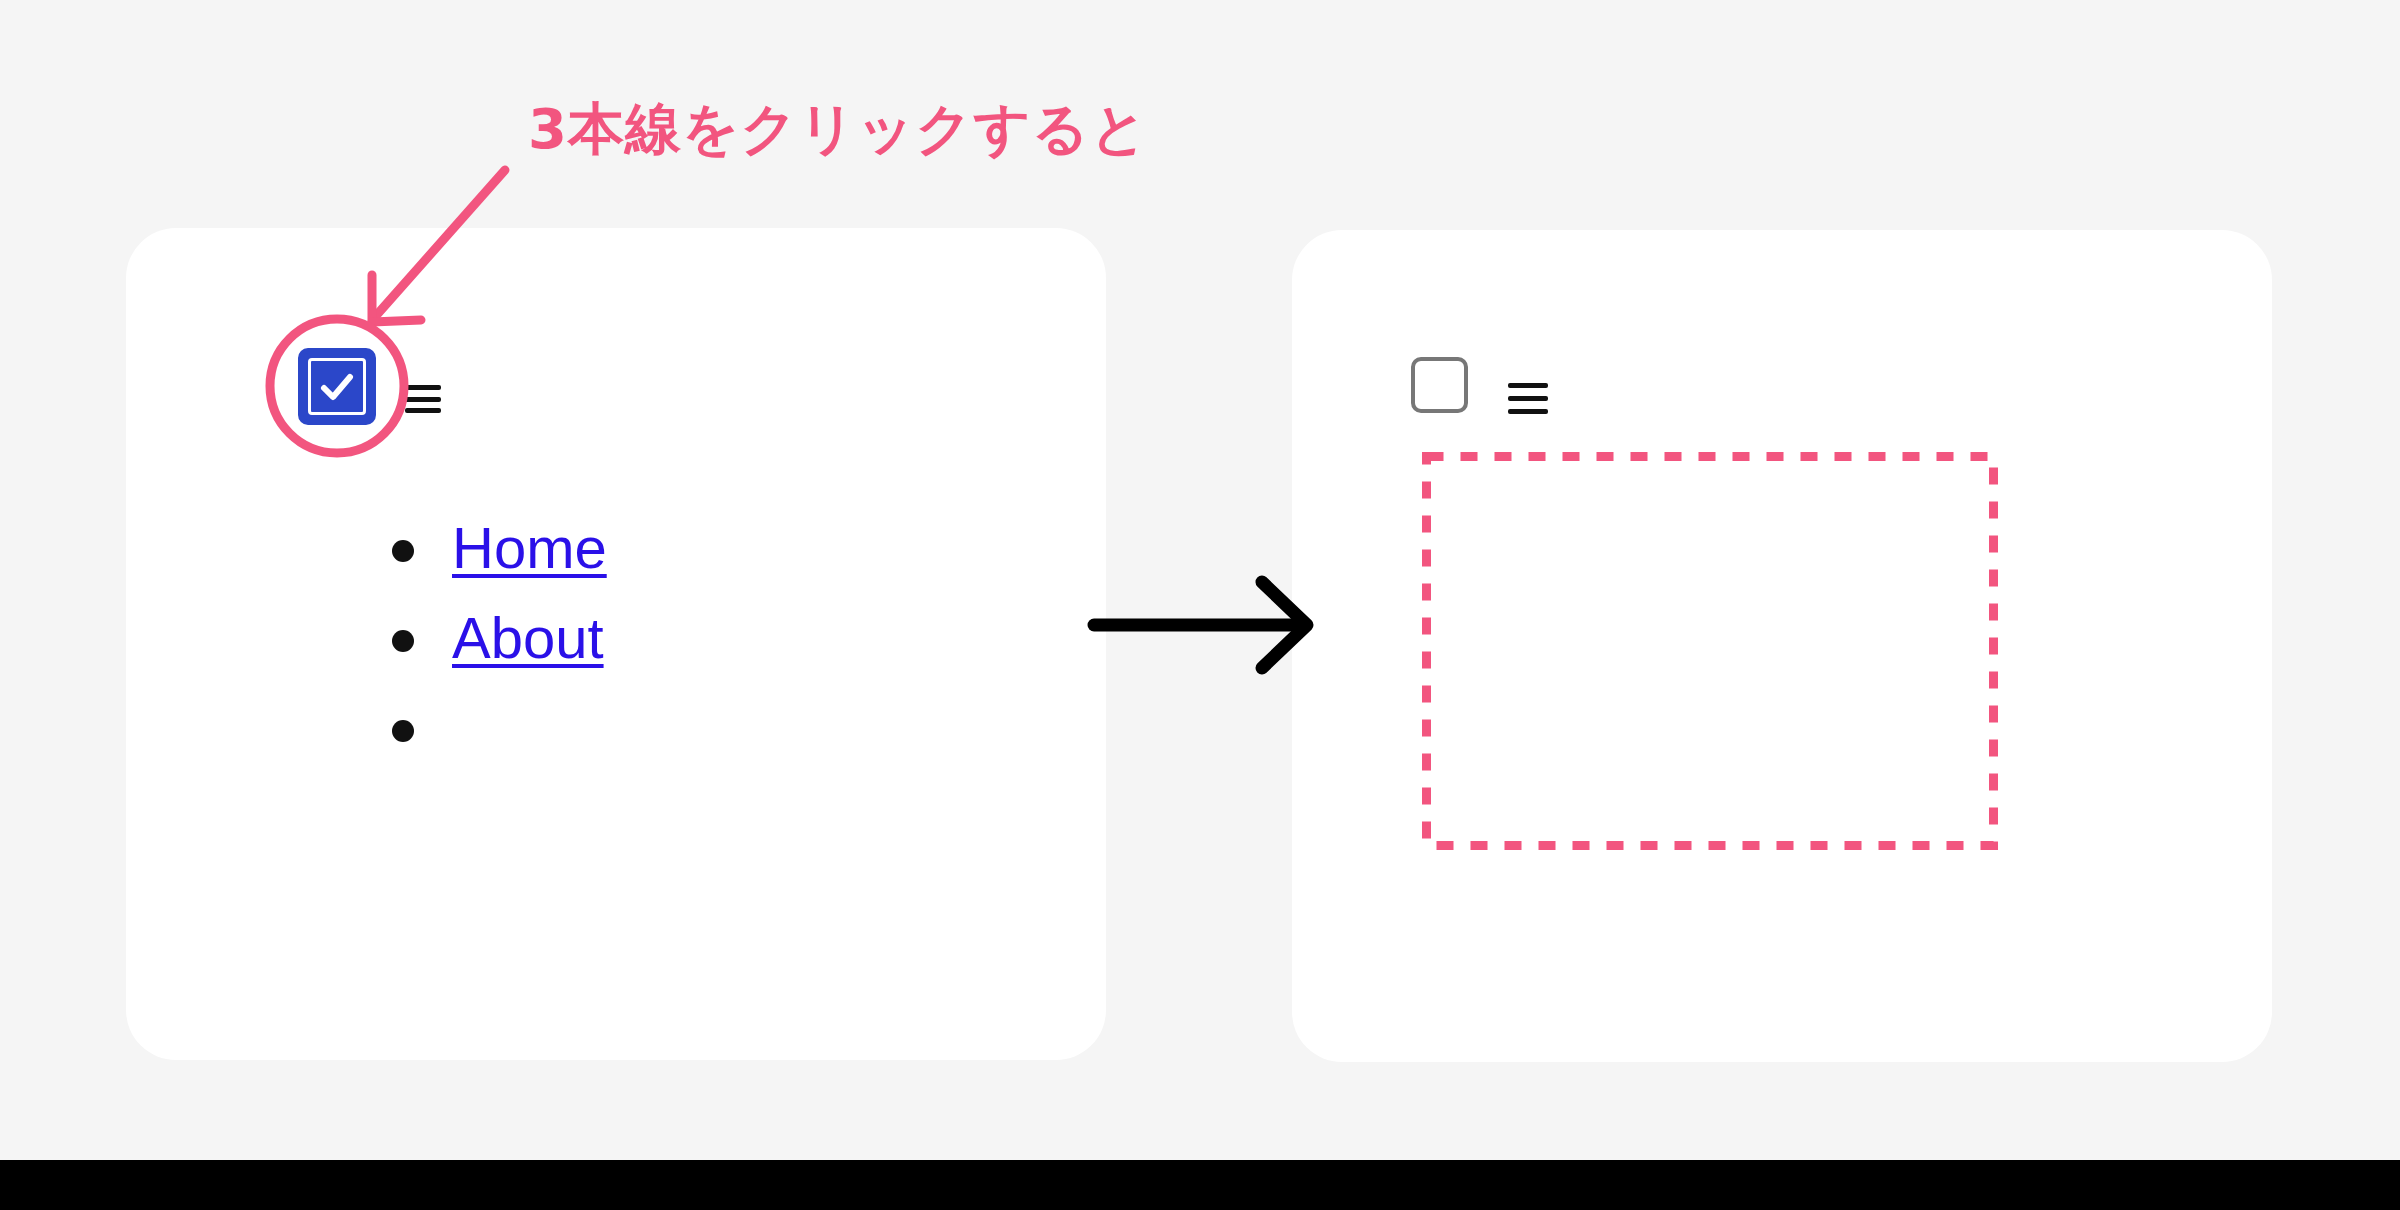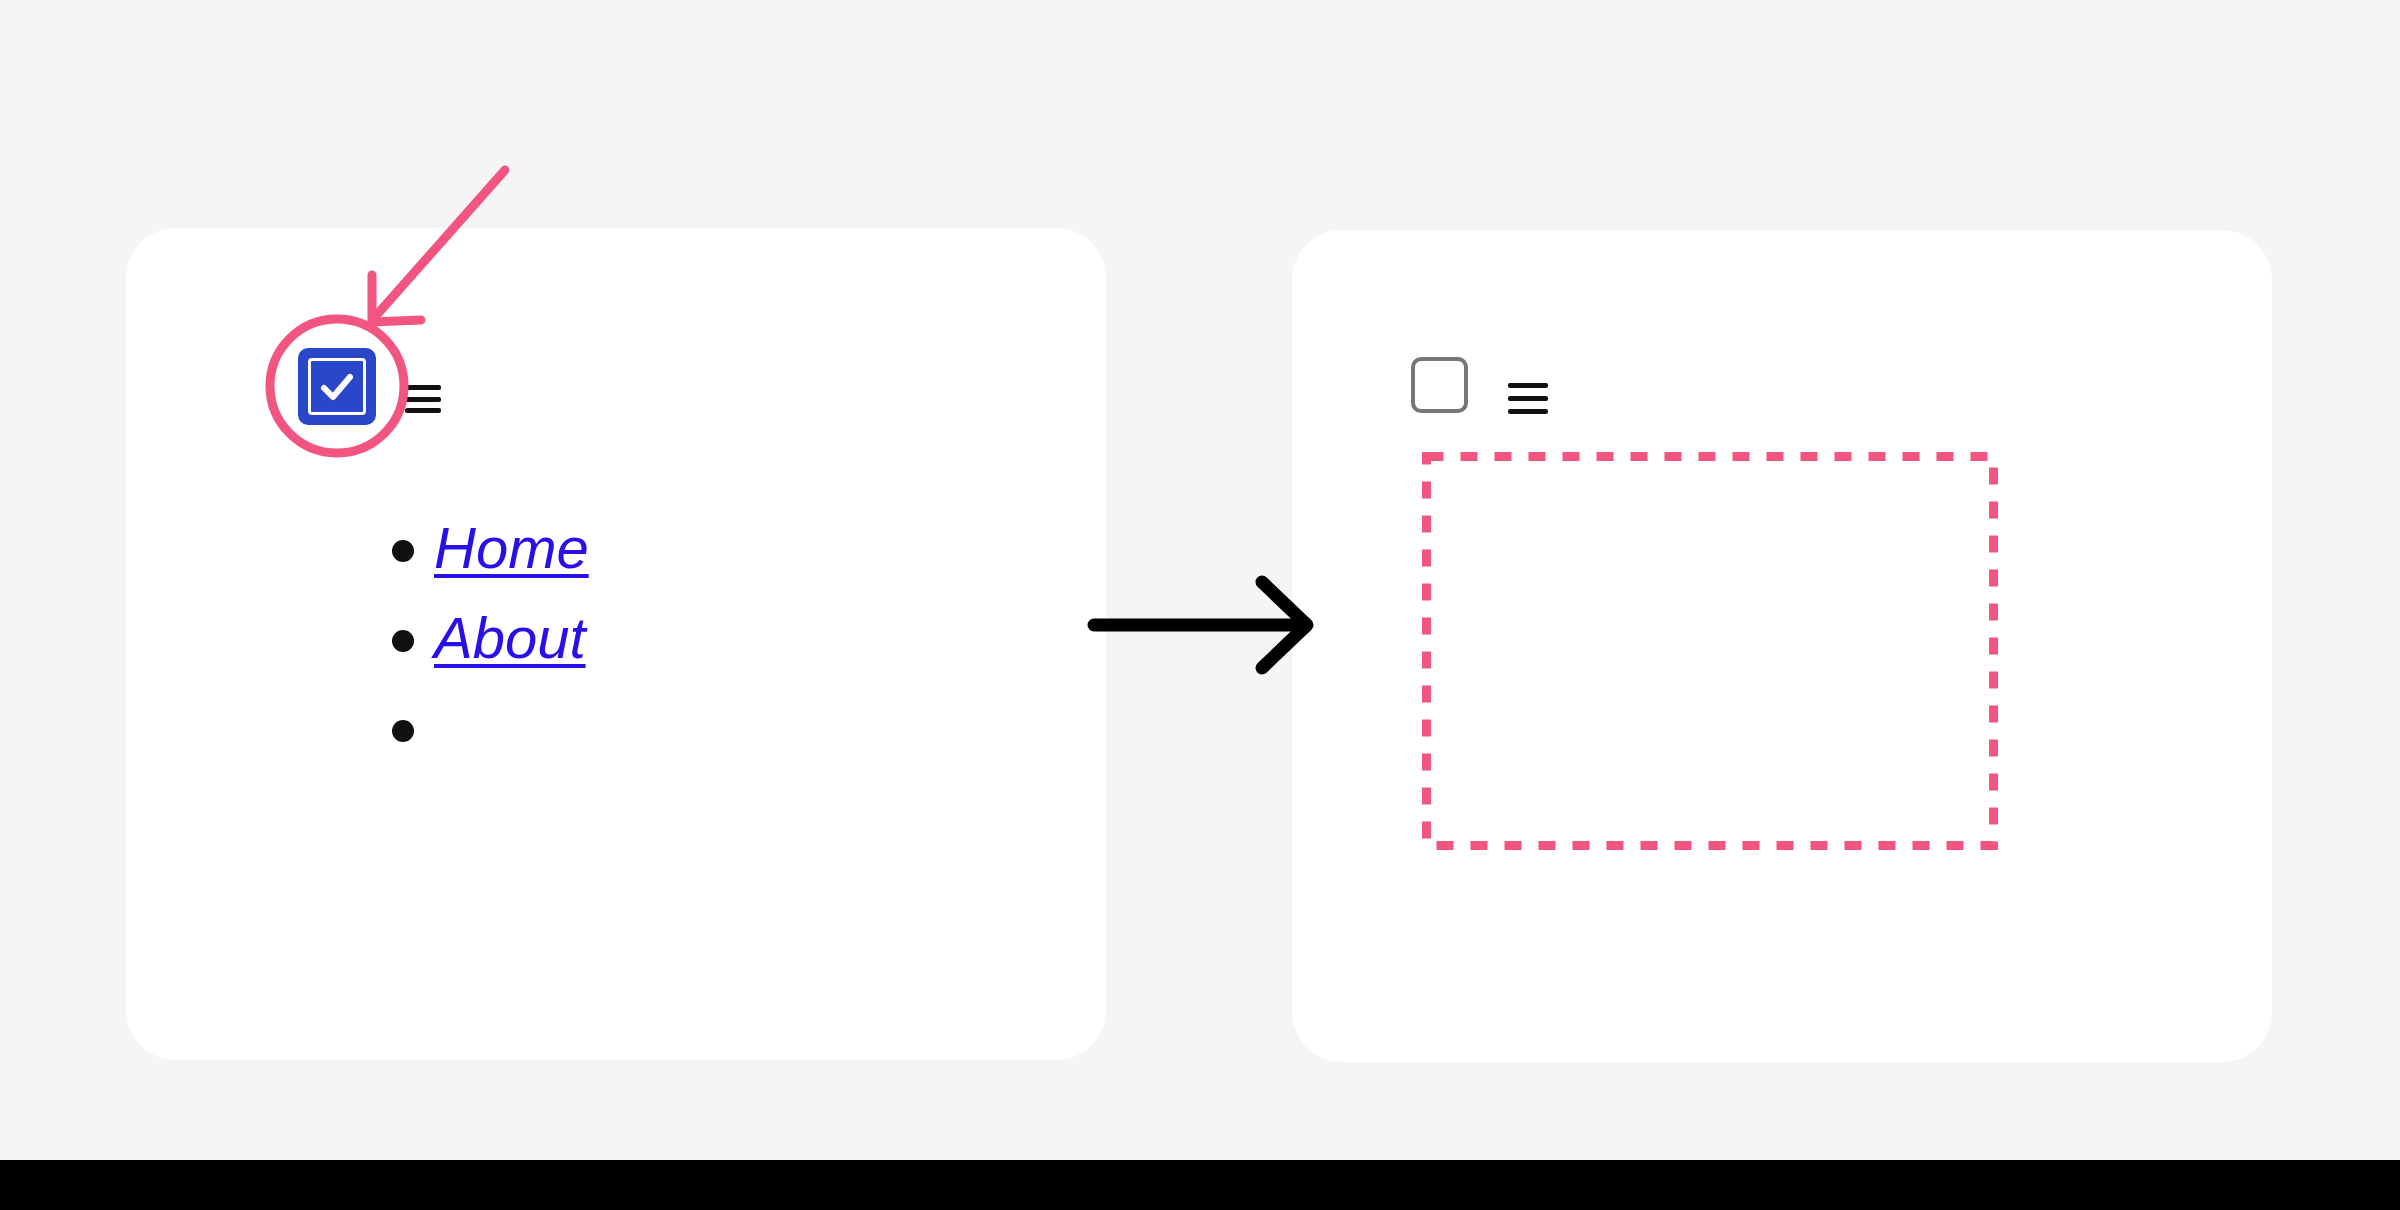--- a/index.html
+++ b/index.html
@@ -22,21 +22,21 @@
   .checkbox-checked svg { position: absolute; left: 14px; top: 14px; width: 40px; height: 40px; }
 
   .hamburger { position: absolute; display: flex; flex-direction: column; justify-content: space-between; }
   .hamburger span { display: block; height: 5px; background: #111111; border-radius: 2px; }
   .hamburger-left { left: 405px; top: 385px; width: 36px; height: 28px; }
   .hamburger-right { left: 1508px; top: 383px; width: 40px; height: 31px; }
 
   .nav-list { position: absolute; left: 392px; top: 502px; list-style: none; }
   .nav-list li { position: relative; height: 90px; display: flex; align-items: center; }
   .nav-list li .bullet { position: absolute; left: 0; top: 38px; width: 22px; height: 22px; border-radius: 50%; background: #111111; }
-  .nav-list li a { margin-left: 42px; font-family: "Liberation Sans", sans-serif; font-size: 58px; color: #2a10e8; text-decoration: underline; text-decoration-thickness: 4px; text-underline-offset: 6px; font-style: italic; }
+  .nav-list li a { margin-left: 60px; font-family: "Liberation Sans", sans-serif; font-size: 58px; color: #2a10e8; text-decoration: underline; text-decoration-thickness: 4px; text-underline-offset: 6px; }
 
   .checkbox-empty { position: absolute; left: 1411px; top: 357px; width: 57px; height: 56px; border: 4px solid #777777; border-radius: 10px; background: #ffffff; }
 
   .dashed-area { position: absolute; left: 1422px; top: 452px; width: 576px; height: 398px; }
 </style>
 </head>
 <body>
 
 <div class="stage">
 
@@ -77,20 +77,21 @@
     <span></span>
     <span></span>
     <span></span>
   </div>
 
   <svg class="dashed-area" viewBox="0 0 576 398">
     <rect x="4.5" y="4.5" width="567" height="389" fill="none" stroke="#f2557f" stroke-width="9" stroke-dasharray="17 17"></rect>
   </svg>
 
   <div class="annotation">
+    <div>3本線をクリックすると</div>
   </div>
 
   <svg class="overlay" viewBox="0 0 2400 1160">
     <g>
       <line x1="505" y1="170" x2="374" y2="318" stroke="#f2557f" stroke-width="9" stroke-linecap="round"></line>
       <line x1="372" y1="322" x2="372" y2="275" stroke="#f2557f" stroke-width="9" stroke-linecap="round"></line>
       <line x1="372" y1="322" x2="421" y2="320" stroke="#f2557f" stroke-width="9" stroke-linecap="round"></line>
     </g>
     <circle cx="337" cy="386" r="67" fill="none" stroke="#f2557f" stroke-width="9"></circle>
     <g>

